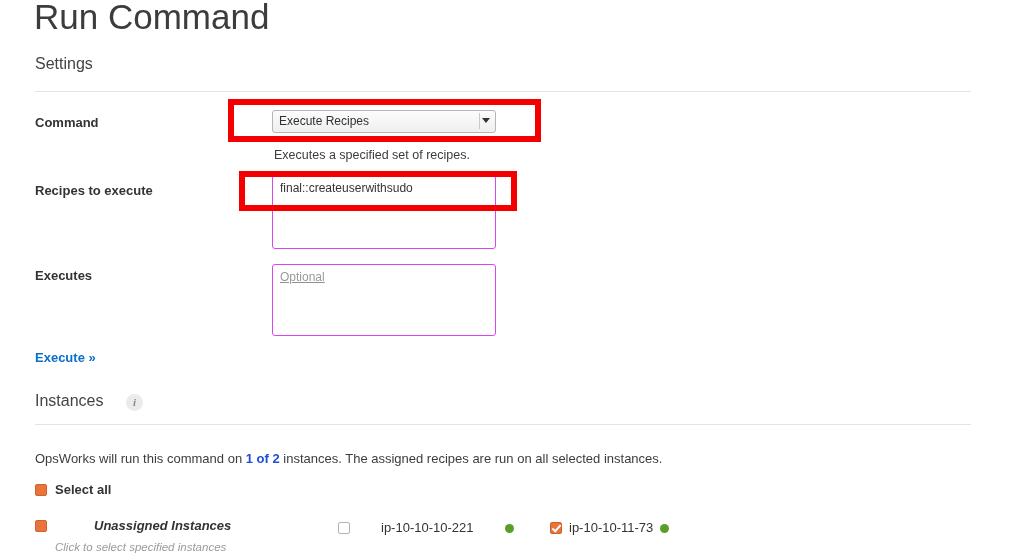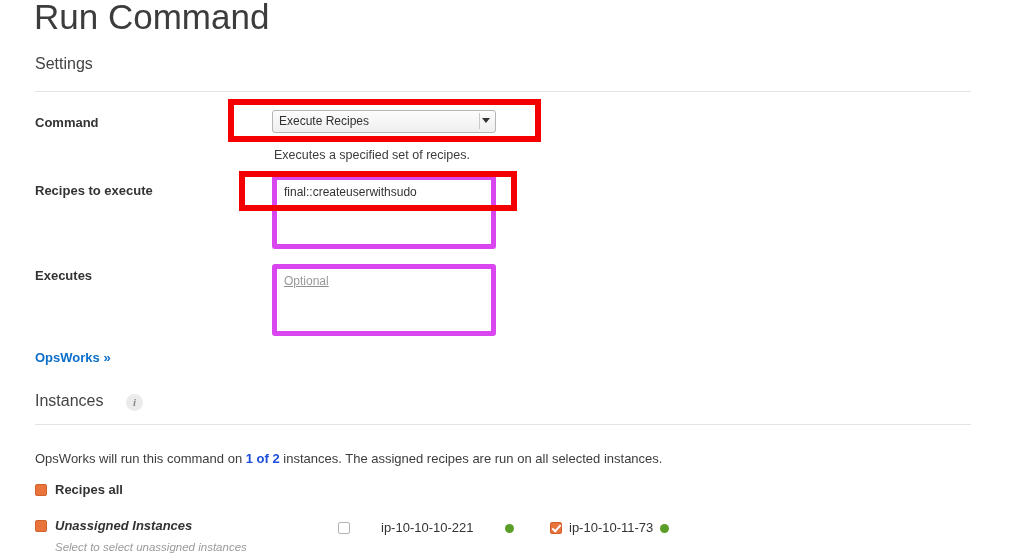--- a/index.html
+++ b/index.html
@@ -132,21 +132,21 @@
     font-size: 12.5px;
     color: #3c3c3c;
     line-height: 16px;
     white-space: nowrap;
   }
 
   
   .ta {
     position: absolute;
     box-sizing: border-box;
-    border: 5px solid #d946ef;
+    border: 1px solid #d946ef;
     border-radius: 3px;
     background: #ffffff;
     font-family: "Liberation Sans", sans-serif;
     font-size: 12px;
     color: #333333;
     padding: 5px 7px;
     line-height: 15px;
     resize: none;
     outline: none;
   }
@@ -217,20 +217,21 @@
     font-weight: bold;
     color: #333333;
     line-height: 16px;
   }
   .cb-label-bold-italic {
     font-size: 13px;
     font-weight: bold;
     font-style: italic;
     color: #333333;
     line-height: 16px;
+    margin-left: 39px;
   }
   .hint-italic {
     position: absolute;
     left: 55px;
     top: 540px;
     font-size: 11.5px;
     font-style: italic;
     color: #9a9a9a;
     line-height: 14px;
     white-space: nowrap;
@@ -323,40 +324,40 @@
 <div class="select-arrow"></div>
 
 <div class="helper-text">Executes a specified set of recipes.</div>
 
 <div class="field-label" id="label-recipes">Recipes to execute</div>
 <textarea class="ta" id="recipes-textarea" style="">final::createuserwithsudo</textarea>
 
 <div class="field-label" id="label-comment">Executes</div>
 <textarea class="ta" id="comment-textarea" placeholder="Optional" style=""></textarea>
 
-<a class="advanced-link">OpsWorks »</a>
+<a class="advanced-link">Execute »</a>
 
 <div class="section-header" id="instances-header">Instances</div>
 <div class="info-badge">i</div>
 <div class="section-rule" id="instances-rule"></div>
 
 <div class="instances-note">
   <span>OpsWorks will run this command on </span><b>1 of 2</b><span> instances. The assigned recipes are run on all selected instances.</span>
 </div>
 
 <div class="cb-row" id="row-select-all">
   <span class="cb-orange"></span>
-  <span class="cb-label-bold">Recipes all</span>
+  <span class="cb-label-bold">Select all</span>
 </div>
 
 <div class="cb-row" id="row-unassigned">
   <span class="cb-orange"></span>
   <span class="cb-label-bold-italic">Unassigned Instances</span>
 </div>
-<div class="hint-italic">Select to select unassigned instances</div>
+<div class="hint-italic">Click to select specified instances</div>
 
 <div class="inst" id="inst-1">
   <span class="cb-empty"></span>
   <span class="inst-name">ip-10-10-10-221</span>
   <span class="status-dot"></span>
 </div>
 
 <div class="inst" id="inst-2">
   <span class="cb-checked"></span>
   <span class="inst-name">ip-10-10-11-73</span>

